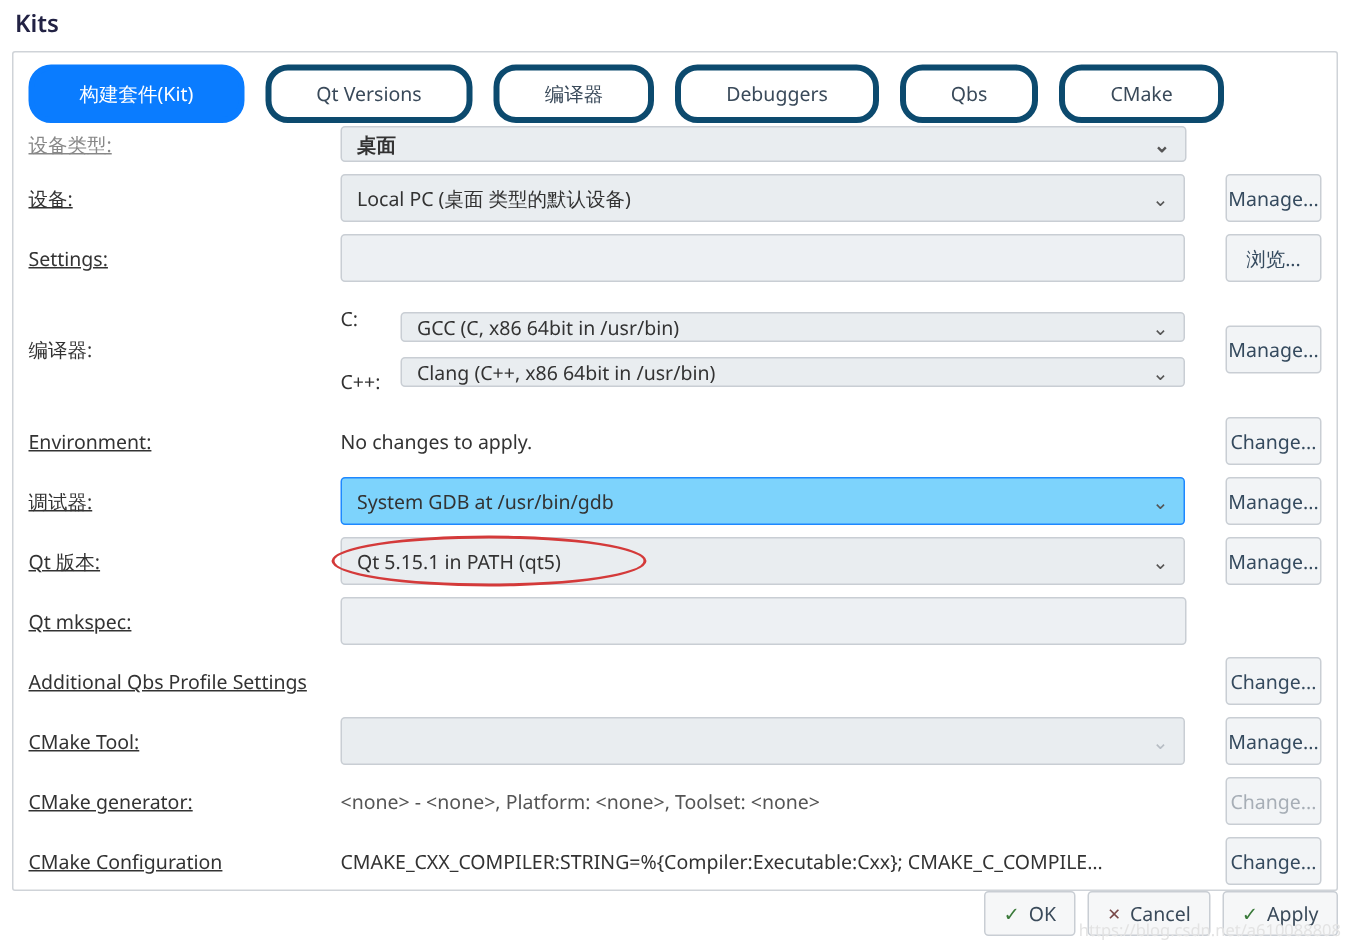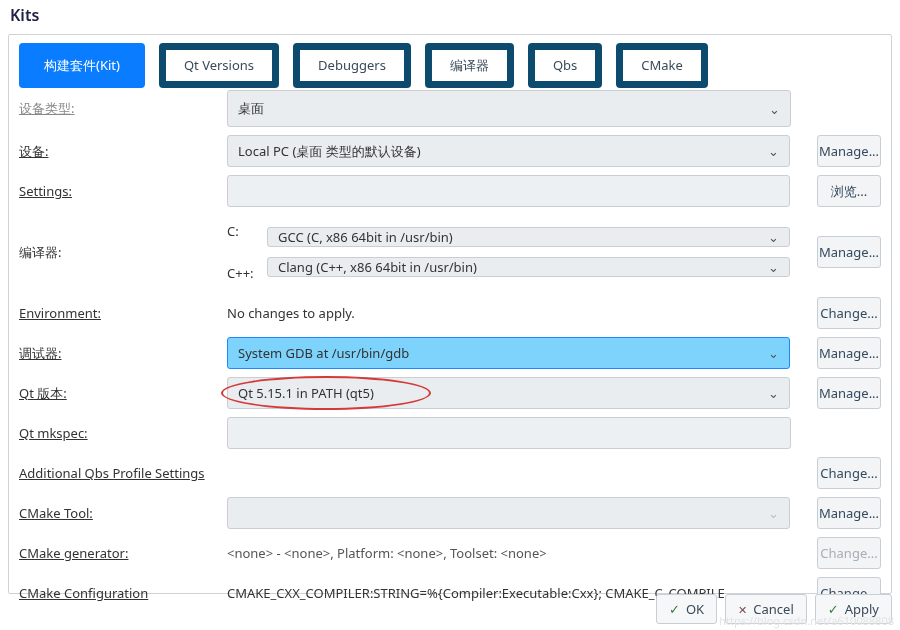--- a/index.html
+++ b/index.html
@@ -26,23 +26,23 @@
     padding: 8px 10px 0 10px;
     height: 560px;
     position: relative;
   }
   .tabs {
     display: flex;
     gap: 14px;
     margin-bottom: 6px;
   }
   .tab {
-    border: 7px solid #0c4a6e;
-    border-radius: 4px;
-    padding: 6px 18px;
+    border: 4px solid #0c4a6e;
+    border-radius: 15px;
+    padding: 6px 30px;
     background: #fff;
     color: #3a4a5a;
     cursor: pointer;
   }
   .tab.active {
     background: #0a7cff;
     border-color: #0a7cff;
     color: #fff;
   }
   .form {
@@ -170,31 +170,31 @@
 </head>
 <body>
 
 <div class="title">Kits</div>
 
 <div class="panel">
 
   <div class="tabs">
     <div class="tab active">构建套件(Kit)</div>
     <div class="tab">Qt Versions</div>
+    <div class="tab">编译器</div>
     <div class="tab">Debuggers</div>
-    <div class="tab">编译器</div>
     <div class="tab">Qbs</div>
     <div class="tab">CMake</div>
   </div>
 
   <div class="form">
 
     <div class="row" style="margin-top:-4px;">
       <div class="label" style="color:#888">设备类型:</div>
-      <div class="select" style="height:37px;">
+      <div class="select" style="height:24px;font-weight:bold;">
         <span>桌面</span>
         <span class="chev">⌄</span>
       </div>
       <div style="width:82px"></div>
     </div>
 
     <div class="row">
       <div class="label">设备:</div>
       <div class="select">
         <span>Local PC (桌面 类型的默认设备)</span>

